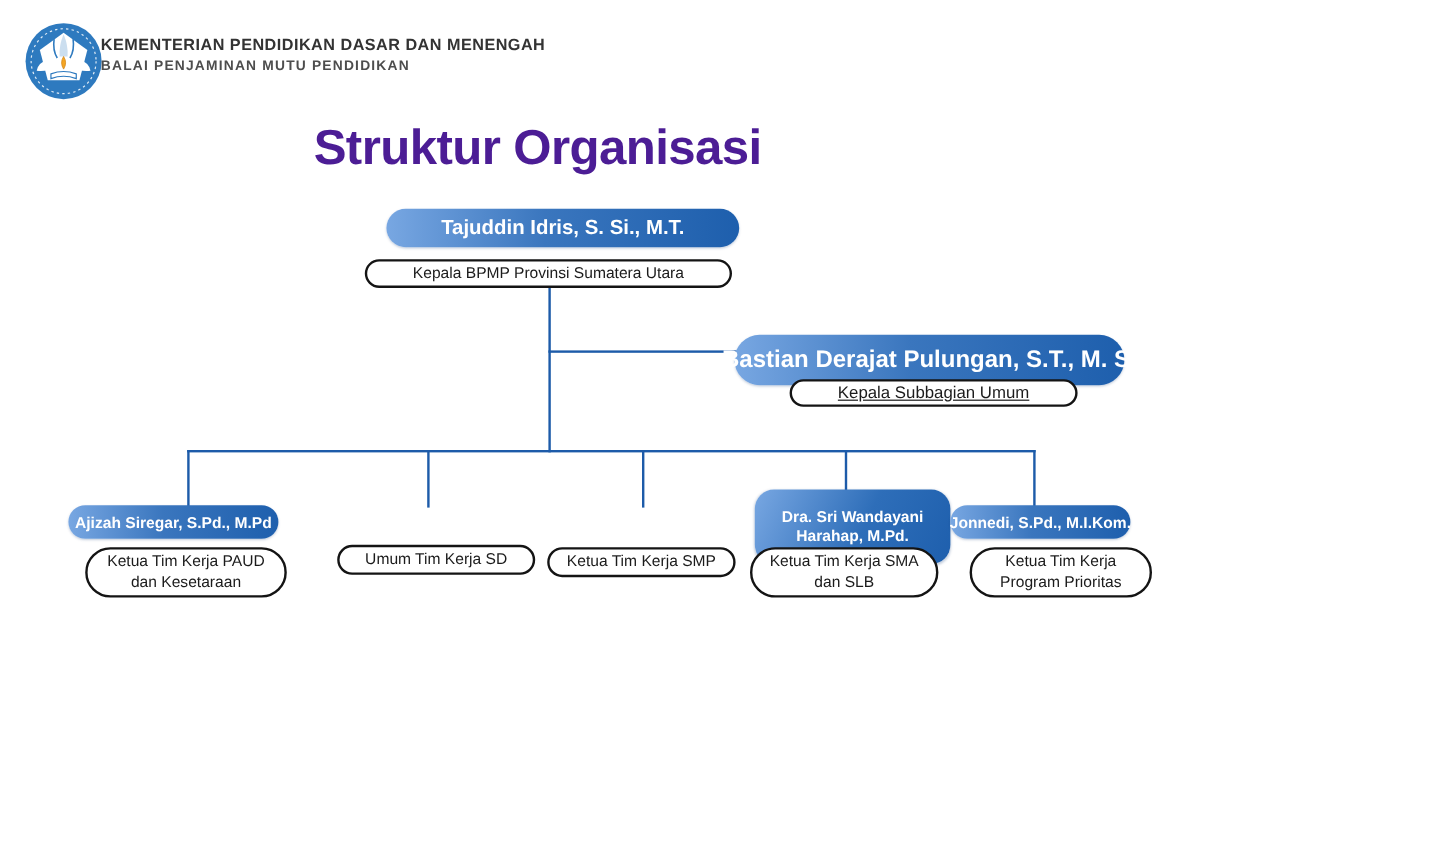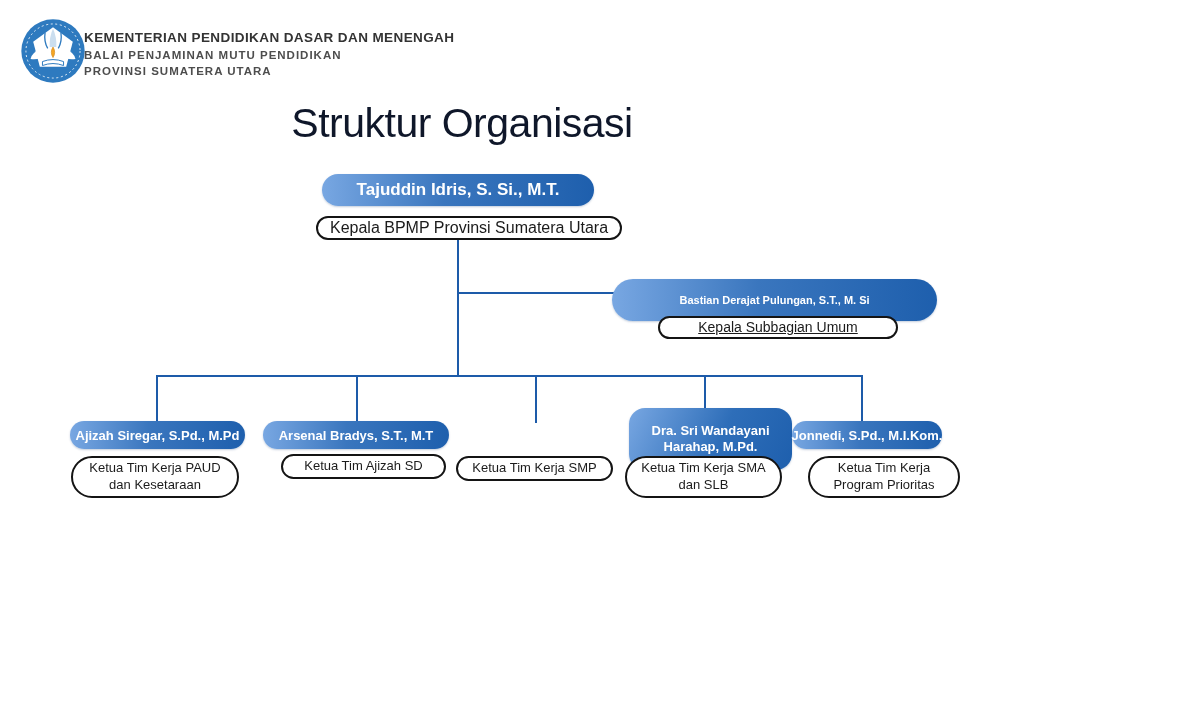--- a/index.html
+++ b/index.html
@@ -6,22 +6,22 @@
   body{width:1202px;height:722px;overflow:hidden;font-family:"Liberation Sans",sans-serif;}
   .canvas{position:relative;width:1202px;height:722px;background:#ffffff;}
 
   
   .logo{position:absolute;left:20px;top:18px;width:66px;height:66px;}
   .hdr-text{position:absolute;left:84px;top:30px;}
   .hdr-l1{font-size:13.5px;font-weight:700;color:#333333;letter-spacing:.4px;line-height:16px;}
   .hdr-l2,.hdr-l3{font-size:11.5px;font-weight:700;color:#4d4d4d;letter-spacing:1px;line-height:14px;margin-top:2px;}
 
   
-  .title{position:absolute;left:462px;top:100px;transform:translateX(-50%);
-         font-size:41px;font-weight:400;color:#0f172a;letter-spacing:-.5px;white-space:nowrap;}
+  .title{position:absolute;left:448px;top:100px;transform:translateX(-50%);
+         font-size:41px;font-weight:700;color:#4c1d95;letter-spacing:-.5px;white-space:nowrap;}
 
   
   .line{position:absolute;background:#1d5ba9;}
   .l-vmain{left:457px;top:239px;width:2px;height:138px;}
   .l-hbranch{left:457px;top:292px;width:157px;height:2px;}
   .l-hbottom{left:156px;top:375px;width:707px;height:2px;}
   .l-d1{left:156px;top:375px;width:2px;height:48px;}
   .l-d2{left:356px;top:375px;width:2px;height:48px;}
   .l-d3{left:535px;top:375px;width:2px;height:48px;}
   .l-d4{left:704px;top:375px;width:2px;height:36px;}
@@ -29,31 +29,31 @@
 
   
   .pill-name{position:absolute;display:flex;align-items:center;justify-content:center;
     background:linear-gradient(90deg,#78a7e2 0%,#3a76be 45%,#1e5fad 100%);
     color:#ffffff;font-weight:700;border-radius:999px;text-align:center;
     box-shadow:0 1px 2px rgba(20,60,120,.25);white-space:nowrap;}
   .pill-role{position:absolute;display:flex;align-items:center;justify-content:center;
     background:#ffffff;border:2px solid #141414;border-radius:999px;color:#1b1b1b;
     text-align:center;box-sizing:border-box;line-height:1.3;}
 
-  .n-root-name{left:322px;top:174px;width:272px;height:32px;font-size:17px;}
-  .n-root-role{left:316px;top:216px;width:306px;height:24px;font-size:16px;white-space:nowrap;}
+  .n-root-name{left:322px;top:174px;width:294px;height:32px;font-size:17px;}
+  .n-root-role{left:304px;top:216px;width:306px;height:24px;font-size:13px;white-space:nowrap;}
 
-  .n-dep-name{left:612px;top:279px;width:325px;height:42px;font-size:11px;}
+  .n-dep-name{left:612px;top:279px;width:325px;height:42px;font-size:20px;}
   .n-dep-role{left:658px;top:316px;width:240px;height:23px;font-size:14px;white-space:nowrap;text-decoration:underline;}
 
   .u-name{font-size:13px;height:28px;top:421px;}
   .u-role{font-size:13px;top:455px;height:25px;white-space:nowrap;}
   .u-role.two{height:42px;top:456px;white-space:normal;padding:0 8px;}
 
-  .n-u1-name{left:70px;width:175px;}
+  .n-u1-name{left:57px;width:175px;}
   .n-u1-role{left:71px;width:168px;}
   .n-u2-name{left:263px;width:186px;}
   .n-u2-role{left:281px;width:165px;top:454px;}
   .n-u3-name{left:462px;width:142px;}
   .n-u3-role{left:456px;width:157px;top:456px;}
   .n-u4-name{left:629px;top:408px;width:147px;height:62px;white-space:normal;
              border-radius:16px;line-height:1.25;padding:0 8px;
              background:linear-gradient(115deg,#78a7e2 0%,#2e6eb9 55%,#1e5fad 100%);}
   .n-u4-role{left:625px;width:157px;text-align:center;}
   .n-u5-name{left:792px;width:150px;}
@@ -72,21 +72,20 @@
       <path d="M30 48 Q18 52 16 62 Q30 64 38 56 Z" fill="#ffffff"></path>
       <path d="M70 48 Q82 52 84 62 Q70 64 62 56 Z" fill="#ffffff"></path>
       <path d="M50 16 Q44 30 45 44 L55 44 Q56 30 50 16 Z" fill="#2e7abf" opacity=".25"></path>
       <path d="M38 22 Q36 36 42 46 M62 22 Q64 36 58 46" stroke="#2e7abf" stroke-width="2" fill="none"></path>
       <path d="M50 44 Q45 52 50 60 Q55 52 50 44 Z" fill="#f5a623" stroke="#d4881a" stroke-width="1"></path>
       <path d="M34 66 Q50 60 66 66 L66 72 Q50 66 34 72 Z" fill="#ffffff" stroke="#2e7abf" stroke-width="1.5"></path>
     </svg>
     <div class="hdr-text">
       <div class="hdr-l1">KEMENTERIAN PENDIDIKAN DASAR DAN MENENGAH</div>
       <div class="hdr-l2">BALAI PENJAMINAN MUTU PENDIDIKAN</div>
-      <div class="hdr-l3">PROVINSI SUMATERA UTARA</div>
     </div>
   </div>
 
   <div class="title">Struktur Organisasi</div>
 
   <div class="line l-vmain"></div>
   <div class="line l-hbranch"></div>
   <div class="line l-hbottom"></div>
   <div class="line l-d1"></div>
   <div class="line l-d2"></div>
@@ -96,22 +95,21 @@
 
   <div class="pill-name n-root-name">Tajuddin Idris, S. Si., M.T.</div>
   <div class="pill-role n-root-role">Kepala BPMP Provinsi Sumatera Utara</div>
 
   <div class="pill-name n-dep-name">Bastian Derajat Pulungan, S.T., M. Si</div>
   <div class="pill-role n-dep-role">Kepala Subbagian Umum</div>
 
   <div class="pill-name u-name n-u1-name">Ajizah Siregar, S.Pd., M.Pd</div>
   <div class="pill-role u-role two n-u1-role">Ketua Tim Kerja PAUD dan Kesetaraan</div>
 
-  <div class="pill-name u-name n-u2-name">Arsenal Bradys, S.T., M.T</div>
-  <div class="pill-role u-role n-u2-role">Ketua Tim Ajizah SD</div>
+  <div class="pill-role u-role n-u2-role">Umum Tim Kerja SD</div>
 
   <div class="pill-role u-role n-u3-role">Ketua Tim Kerja SMP</div>
 
   <div class="pill-name u-name n-u4-name">Dra. Sri Wandayani Harahap, M.Pd.</div>
   <div class="pill-role u-role two n-u4-role">Ketua Tim Kerja SMA dan SLB</div>
 
   <div class="pill-name u-name n-u5-name">Jonnedi, S.Pd., M.I.Kom.</div>
   <div class="pill-role u-role two n-u5-role">Ketua Tim Kerja Program Prioritas</div>
 
 </div>

